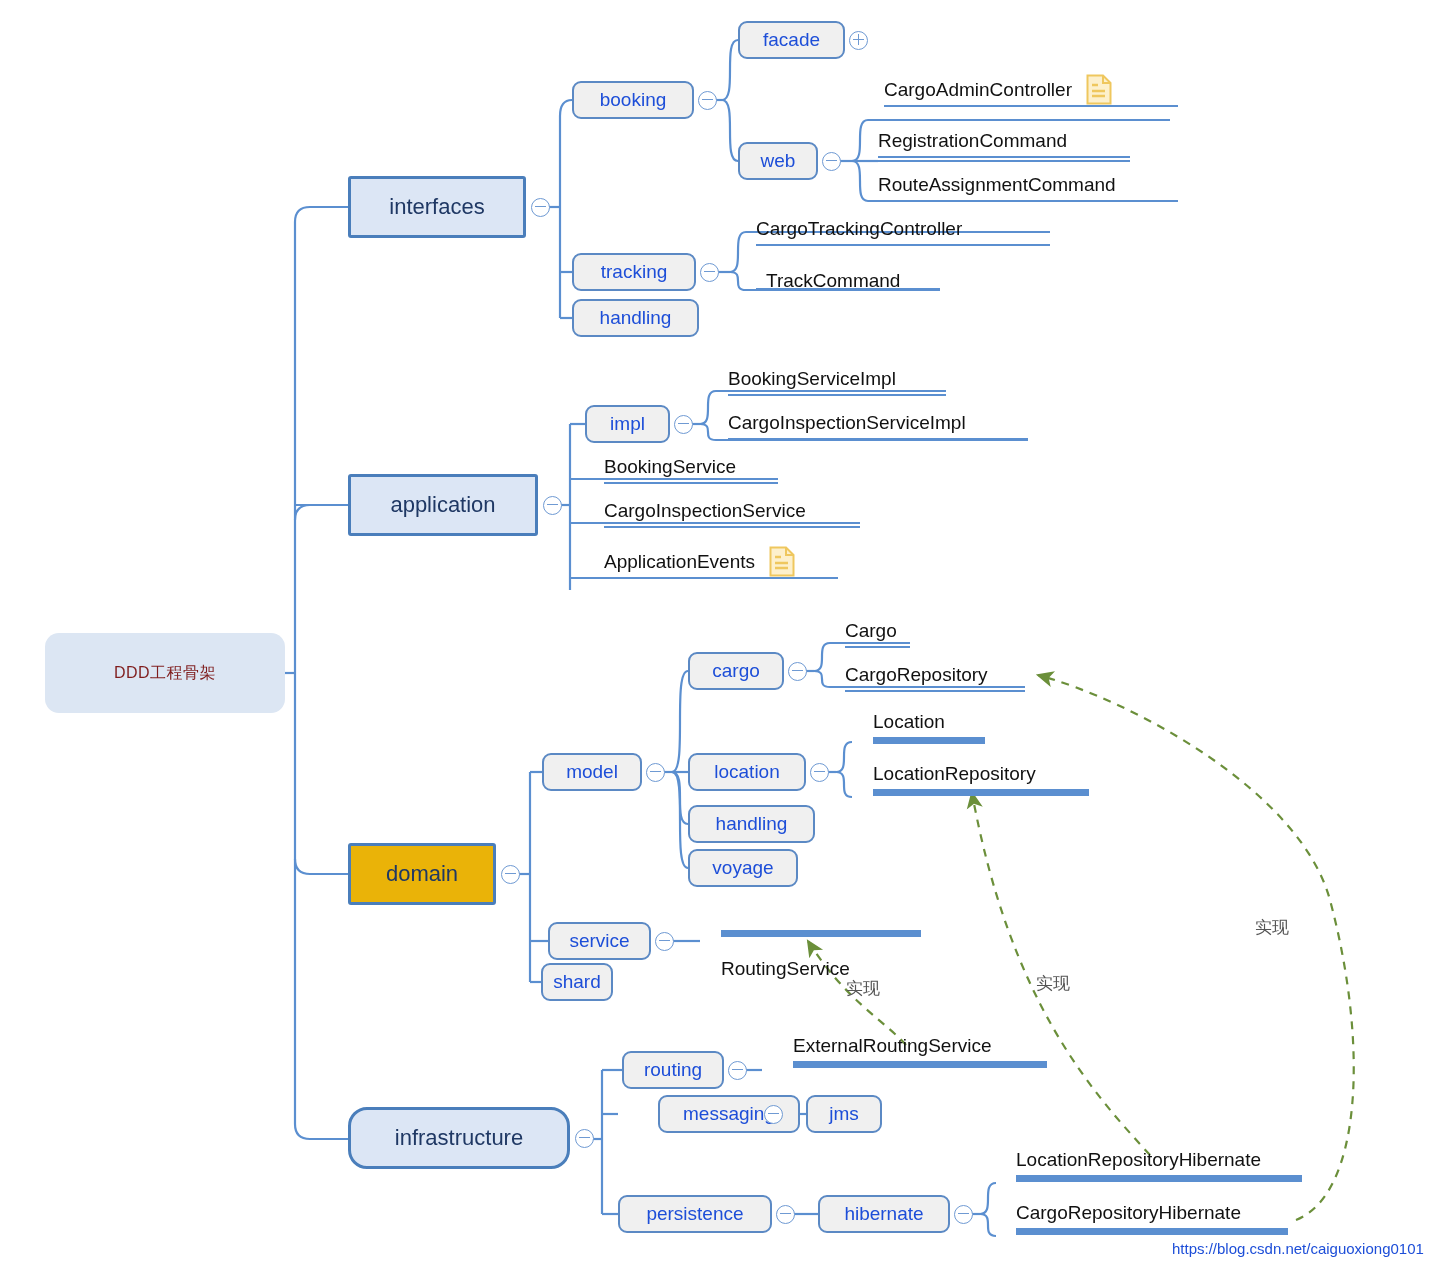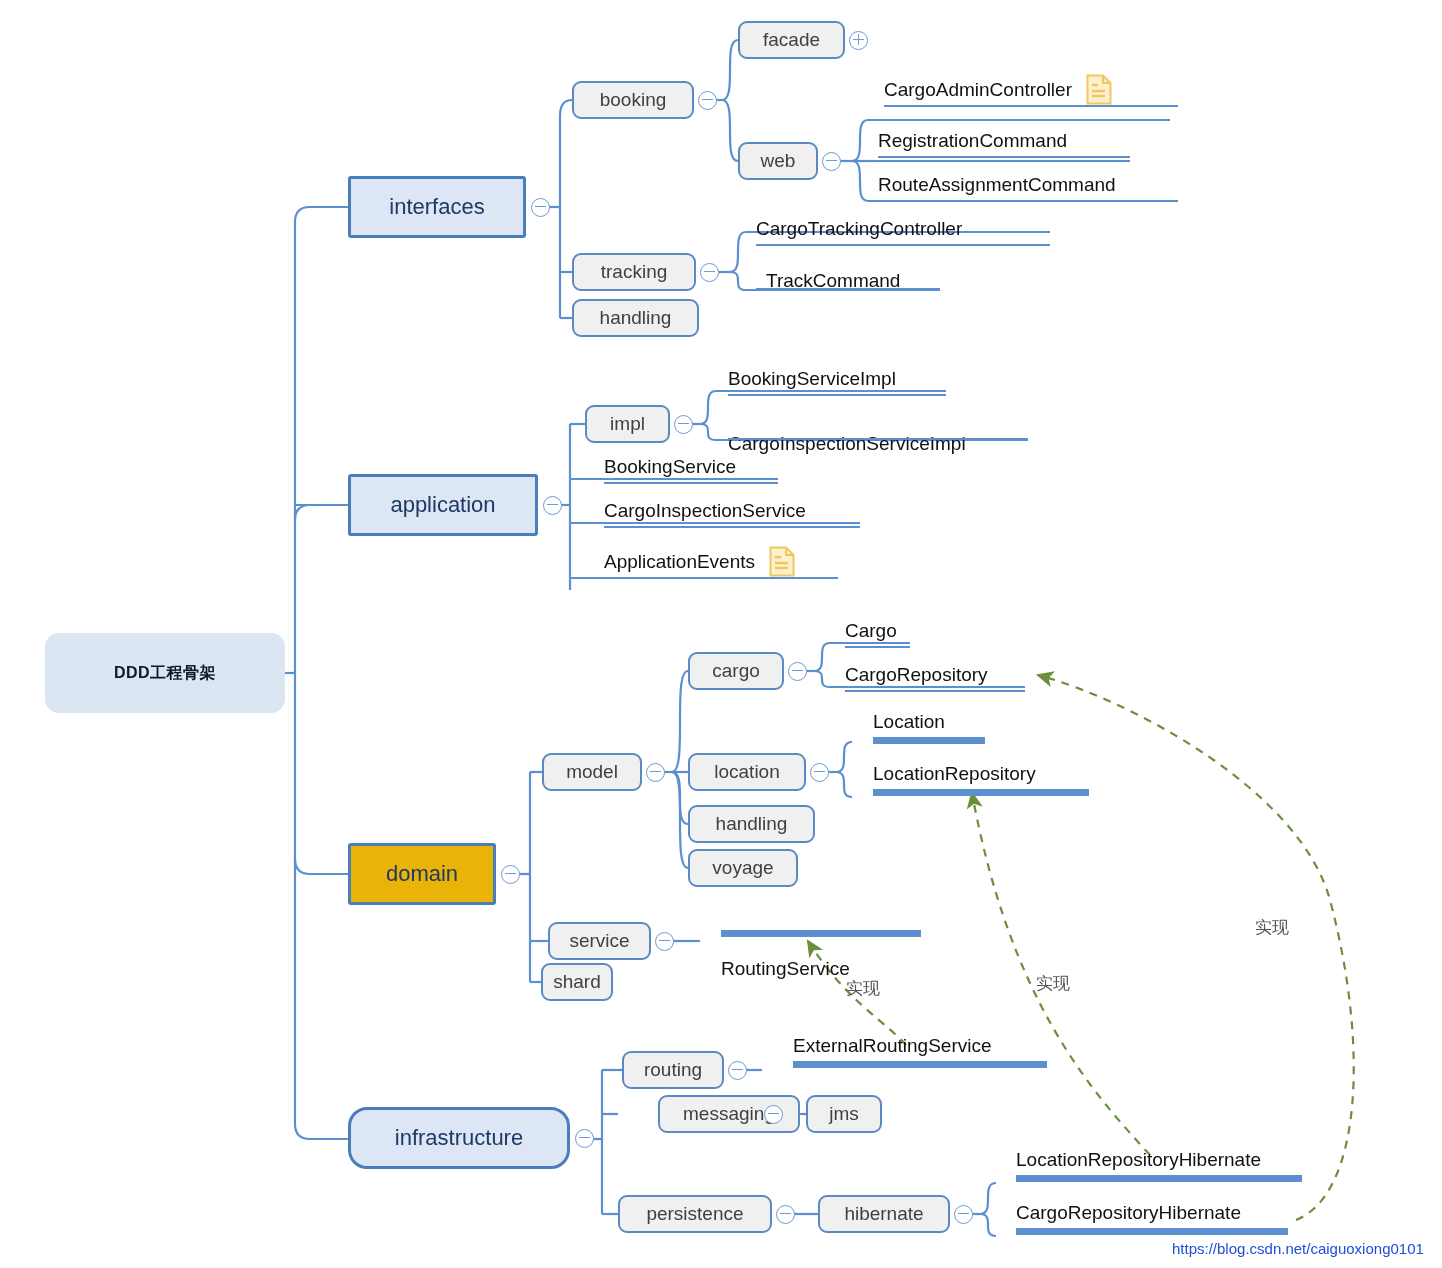--- a/index.html
+++ b/index.html
@@ -2,28 +2,28 @@
 <html><head>
 <meta charset="utf-8">
 <style>
   html,body{margin:0;padding:0;background:#ffffff;}
   body{width:1442px;height:1268px;position:relative;overflow:hidden;
        font-family:"Liberation Sans","DejaVu Sans",sans-serif;}
   #canvas{position:absolute;left:0;top:0;width:1442px;height:1268px;}
   .node{position:absolute;box-sizing:border-box;display:flex;align-items:center;
         justify-content:center;white-space:nowrap;}
   
-  .root{background:#dce6f3;border-radius:14px;color:#0f172a;font-weight:bold;
+  .root{background:#dce6f3;border-radius:14px;color:#7f1d1d;font-weight:normal;
         font-size:16px;letter-spacing:.5px;}
   
   .lvl1{background:#dce6f5;border:3px solid #4a7ebb;border-radius:3px;
         color:#1f3864;font-size:22px;}
   
   .boxnode{background:#f0f0f0;border:2px solid #5b89c4;border-radius:9px;
-        color:#404040;font-size:19px;}
+        color:#1d4ed8;font-size:19px;}
   
   .leaf{position:absolute;white-space:nowrap;color:#111;font-size:19px;
         line-height:1;}
   .leafline{position:absolute;background:#5b8fd0;}
   .leafline.thick{background:#5b8fd0;height:7px;}
   .leafline.thin{height:2px;}
   
   .toggle{position:absolute;width:19px;height:19px;border-radius:50%;
         border:1.6px solid #6f9ad3;background:#fff;box-sizing:border-box;}
   .toggle:before{content:"";position:absolute;left:3px;top:7.2px;width:11px;
@@ -256,21 +256,21 @@
     <div class="leaf" style="left: 878px; top: 131px;">RegistrationCommand</div>
     <div class="leafline thin" style="left: 878px; top: 156px; width: 252px; background: rgb(91, 143, 208);"></div>
     <div class="leaf" style="left: 878px; top: 175px;">RouteAssignmentCommand</div>
     <div class="leafline thin" style="left: 878px; top: 200px; width: 300px; background: rgb(91, 143, 208);"></div>
     <div class="leaf" style="left: 756px; top: 219px;">CargoTrackingController</div>
     <div class="leafline thin" style="left: 756px; top: 244px; width: 294px; background: rgb(91, 143, 208);"></div>
     <div class="leaf" style="left: 756px; top: 271px; margin-left: 10px;">TrackCommand</div>
     <div class="leafline thin" style="left: 756px; top: 288px; width: 184px; background: rgb(91, 143, 208);"></div>
     <div class="leaf" style="left: 728px; top: 369px;">BookingServiceImpl</div>
     <div class="leafline thin" style="left: 728px; top: 394px; width: 218px; background: rgb(91, 143, 208);"></div>
-    <div class="leaf" style="left: 728px; top: 413px; margin-top: 21px;">CargoInspectionServiceImpl</div>
+    <div class="leaf" style="left: 728px; top: 413px;">CargoInspectionServiceImpl</div>
     <div class="leafline thin" style="left: 728px; top: 438px; width: 300px; background: rgb(91, 143, 208);"></div>
     <div class="leaf" style="left: 604px; top: 457px;">BookingService</div>
     <div class="leafline thin" style="left: 604px; top: 482px; width: 174px; background: rgb(91, 143, 208);"></div>
     <div class="leaf" style="left: 604px; top: 501px;">CargoInspectionService</div>
     <div class="leafline thin" style="left: 604px; top: 526px; width: 256px; background: rgb(91, 143, 208);"></div>
     <div class="leaf" style="left: 604px; top: 552px;">ApplicationEvents</div>
     <div class="leafline thin" style="left: 604px; top: 577px; width: 234px; background: rgb(91, 143, 208);"></div>
     <svg class="note" viewBox="0 0 26 31" style="left: 769px; top: 546px;">
       <path d="M1.5 1.5 H17 L24.5 9 V29.5 H1.5 Z" fill="#fdf0cc" stroke="#efc75e" stroke-width="2"></path>
       <path d="M17 1.5 V9 H24.5" fill="none" stroke="#efc75e" stroke-width="2"></path>

